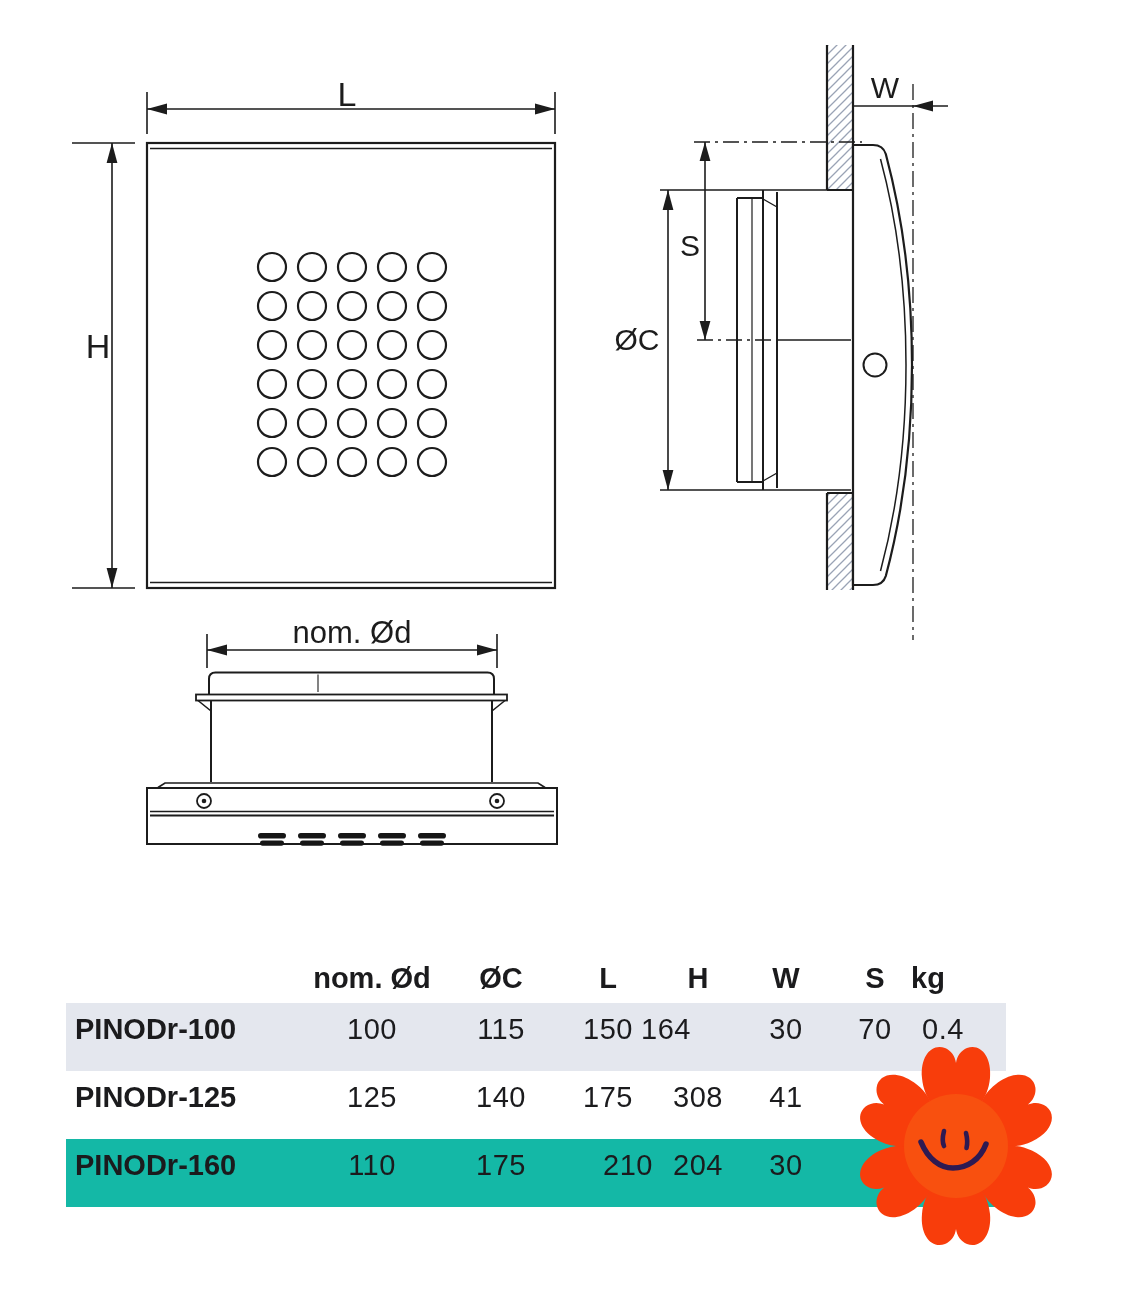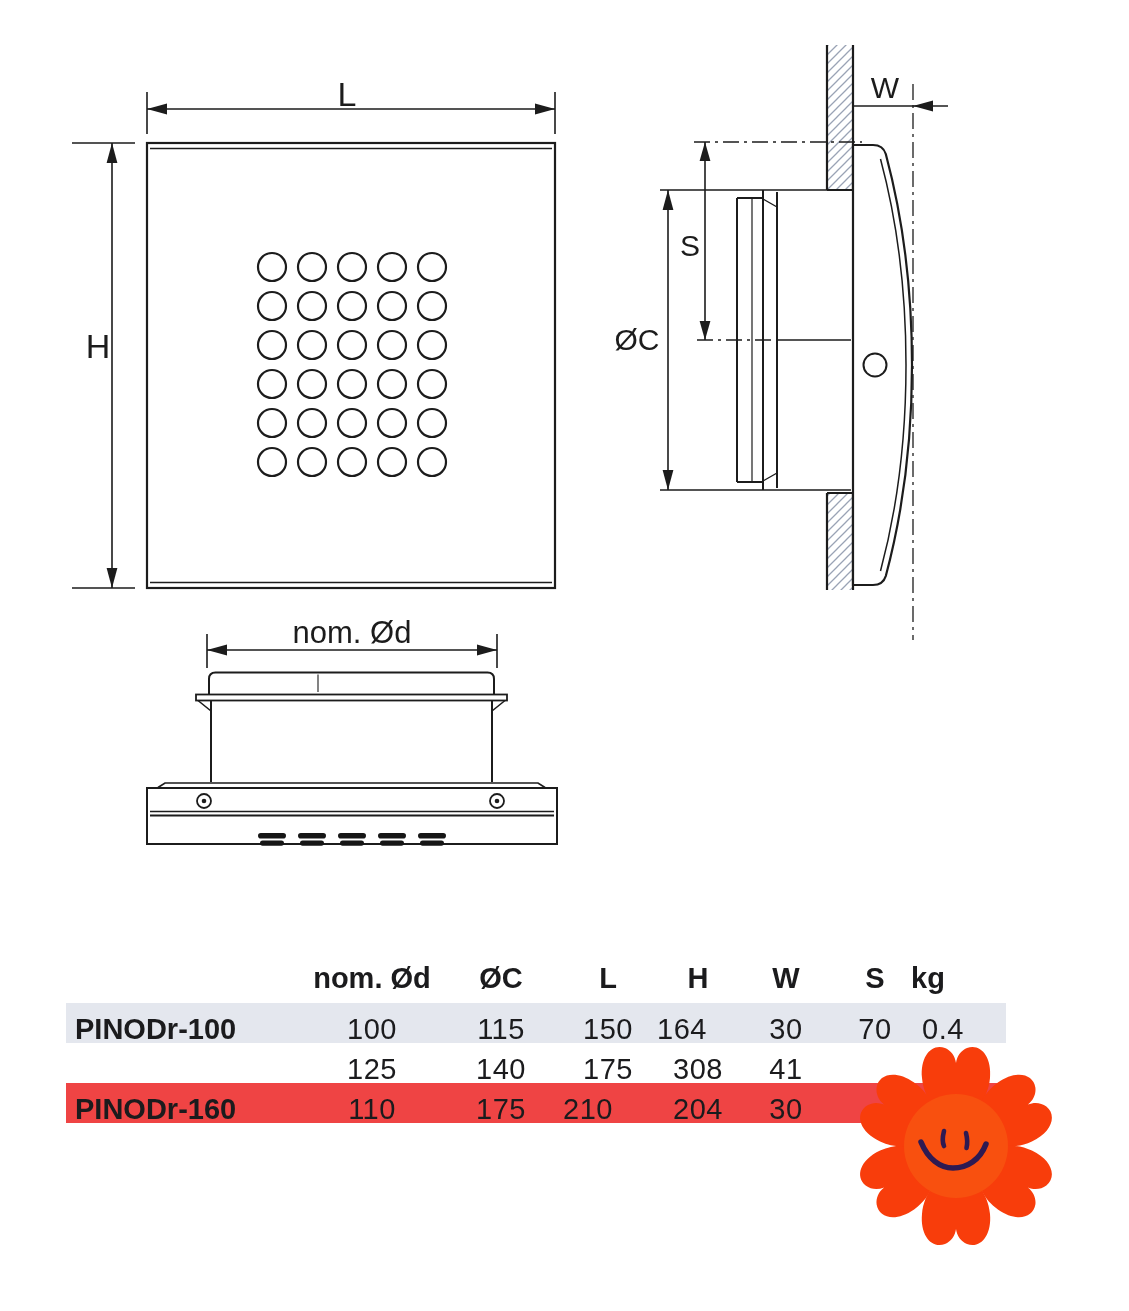--- a/index.html
+++ b/index.html
@@ -9,21 +9,21 @@
   #drawing{position:absolute;left:0;top:0;}
   .dt{font-family:"Liberation Sans",sans-serif;fill:#1c1c1c;text-anchor:middle;font-weight:400;}
   .dt34{font-size:34px;}
   .dt30{font-size:30px;}
   .dt31{font-size:31px;}
   
   .size-table{position:absolute;left:66px;top:953px;width:940px;color:#1b1b1d;}
   .t-header{position:relative;height:50px;}
   .th{position:absolute;transform:translateX(-50%);font-weight:700;font-size:29px;
       line-height:50px;white-space:nowrap;}
-  .t-row{position:relative;height:40px;}
+  .t-row{position:relative;height:68px;}
   .tl{position:absolute;left:9px;font-weight:700;font-size:29px;line-height:52px;white-space:nowrap;}
   .tv{position:absolute;transform:translateX(-50%);font-weight:400;font-size:29px;line-height:52px;
       white-space:nowrap;letter-spacing:.5px;}
   
   #flower{position:absolute;left:820px;top:1020px;}
 </style>
 </head>
 <body>
 
 <div class="canvas">
@@ -168,41 +168,42 @@
       <span class="th" style="left:720px">W</span>
       <span class="th" style="left:809px">S</span>
       <span class="th" style="left:862px">kg</span>
     </div>
 
     <div class="t-row" style="background-color: rgb(228, 231, 238);">
       <span class="tl">PINODr-100</span>
       <span class="tv" style="left:306px">100</span>
       <span class="tv" style="left:435px">115</span>
       <span class="tv" style="left:542px">150</span>
-      <span class="tv" style="left:616px">164</span>
+      <span class="tv" style="left:600px">164</span>
       <span class="tv" style="left:720px">30</span>
       <span class="tv" style="left:809px">70</span>
       <span class="tv" style="left:877px">0.4</span>
     </div>
 
     <div class="t-row">
+      <span class="tl">PINODr-125</span>
       <span class="tv" style="left:306px">125</span>
       <span class="tv" style="left:435px">140</span>
       <span class="tv" style="left:542px">175</span>
       <span class="tv" style="left:632px">308</span>
       <span class="tv" style="left:720px">41</span>
       <span class="tv" style="left:809px"></span>
       <span class="tv" style="left:877px"></span>
     </div>
 
-    <div class="t-row" style="background-color: #ef4444;">
+    <div class="t-row" style="background-color: #14b8a6;">
       <span class="tl">PINODr-160</span>
       <span class="tv" style="left:306px">110</span>
       <span class="tv" style="left:435px">175</span>
-      <span class="tv" style="left:522px">210</span>
+      <span class="tv" style="left:562px">210</span>
       <span class="tv" style="left:632px">204</span>
       <span class="tv" style="left:720px">30</span>
       <span class="tv" style="left:809px"></span>
       <span class="tv" style="left:877px"></span>
     </div>
   </div>
 
   <svg id="flower" width="260" height="280" viewBox="0 0 260 280">
     <g transform="translate(136,126)">
       <g>

